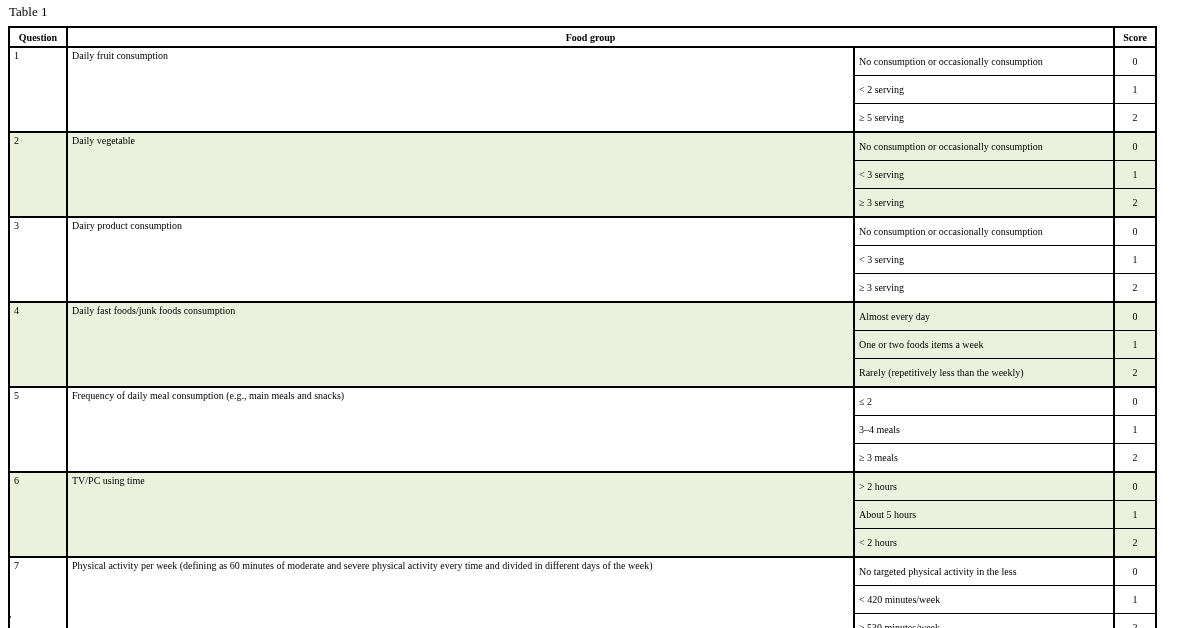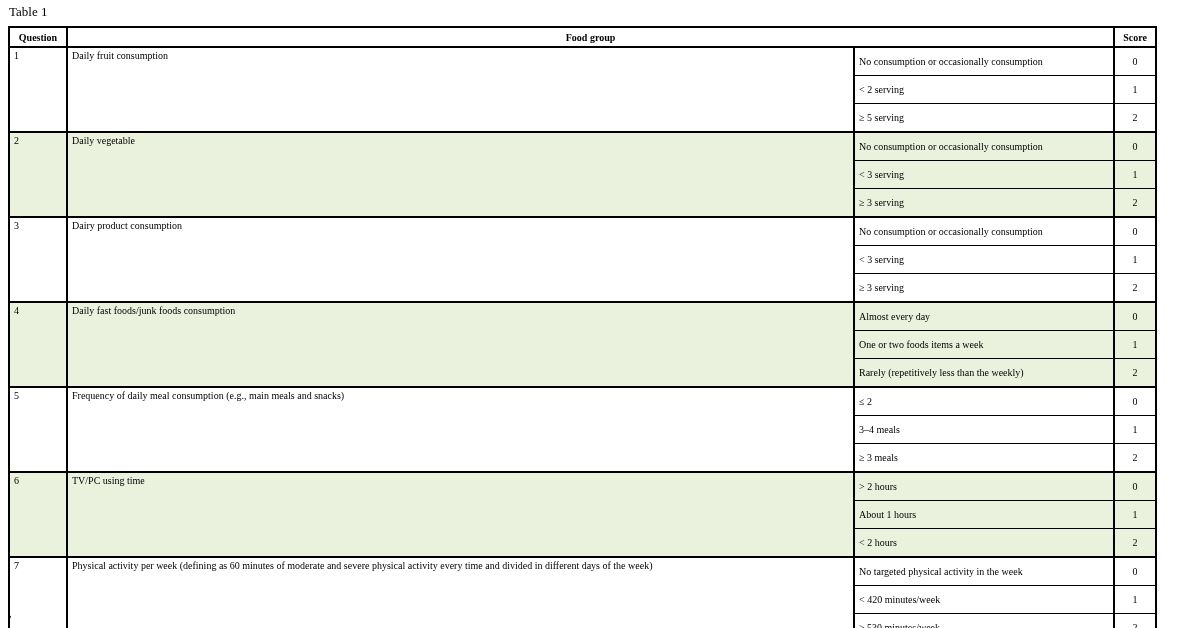--- a/index.html
+++ b/index.html
@@ -187,31 +187,31 @@
           <td class="cell-opt">≥ 3 meals</td>
           <td class="cell-score">2</td>
         </tr>
         <tr class="alt block-start">
           <td class="cell-q" rowspan="3">6</td>
           <td class="cell-fg" rowspan="3">TV/PC using time</td>
           <td class="cell-opt">&gt; 2 hours</td>
           <td class="cell-score">0</td>
         </tr>
         <tr class="alt ">
-          <td class="cell-opt">About 1 hours</td>
+          <td class="cell-opt">About 5 hours</td>
           <td class="cell-score">1</td>
         </tr>
         <tr class="alt ">
           <td class="cell-opt">&lt; 2 hours</td>
           <td class="cell-score">2</td>
         </tr>
         <tr class="block-start">
           <td class="cell-q" rowspan="3">7</td>
           <td class="cell-fg" rowspan="3">Physical activity per week (defining as 60 minutes of moderate and severe physical activity every time and divided in different days of the week)</td>
-          <td class="cell-opt">No targeted physical activity in the week</td>
+          <td class="cell-opt">No targeted physical activity in the less</td>
           <td class="cell-score">0</td>
         </tr>
         <tr class="">
           <td class="cell-opt">&lt; 420 minutes/week</td>
           <td class="cell-score">1</td>
         </tr>
         <tr class="">
           <td class="cell-opt">≥ 530 minutes/week</td>
           <td class="cell-score">2</td>
         </tr>

